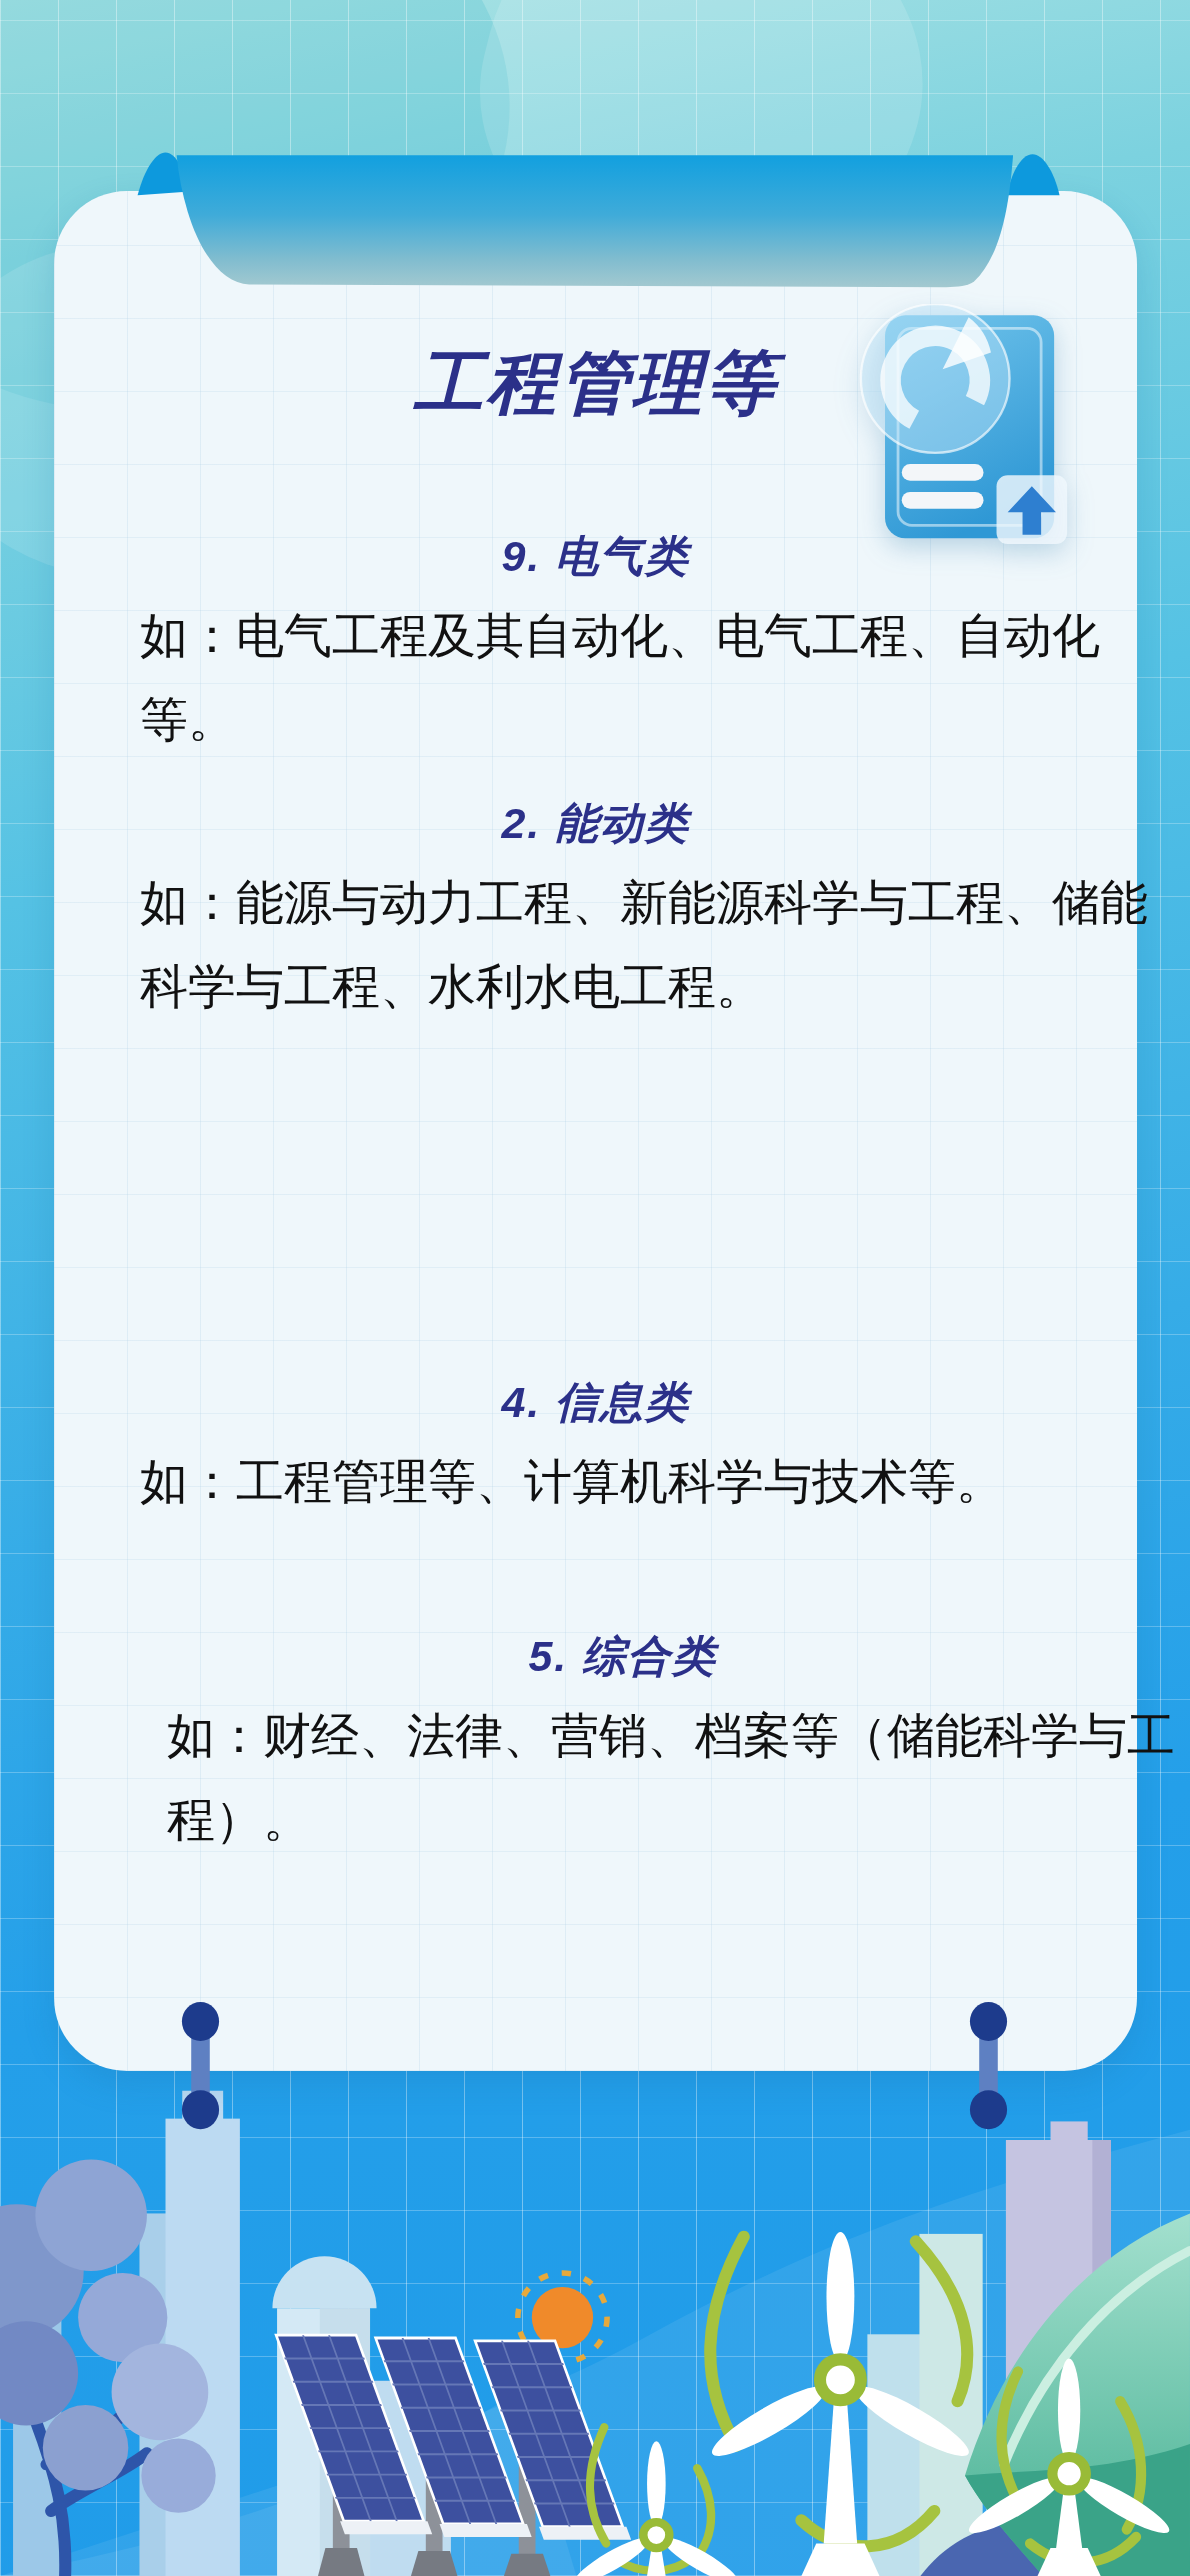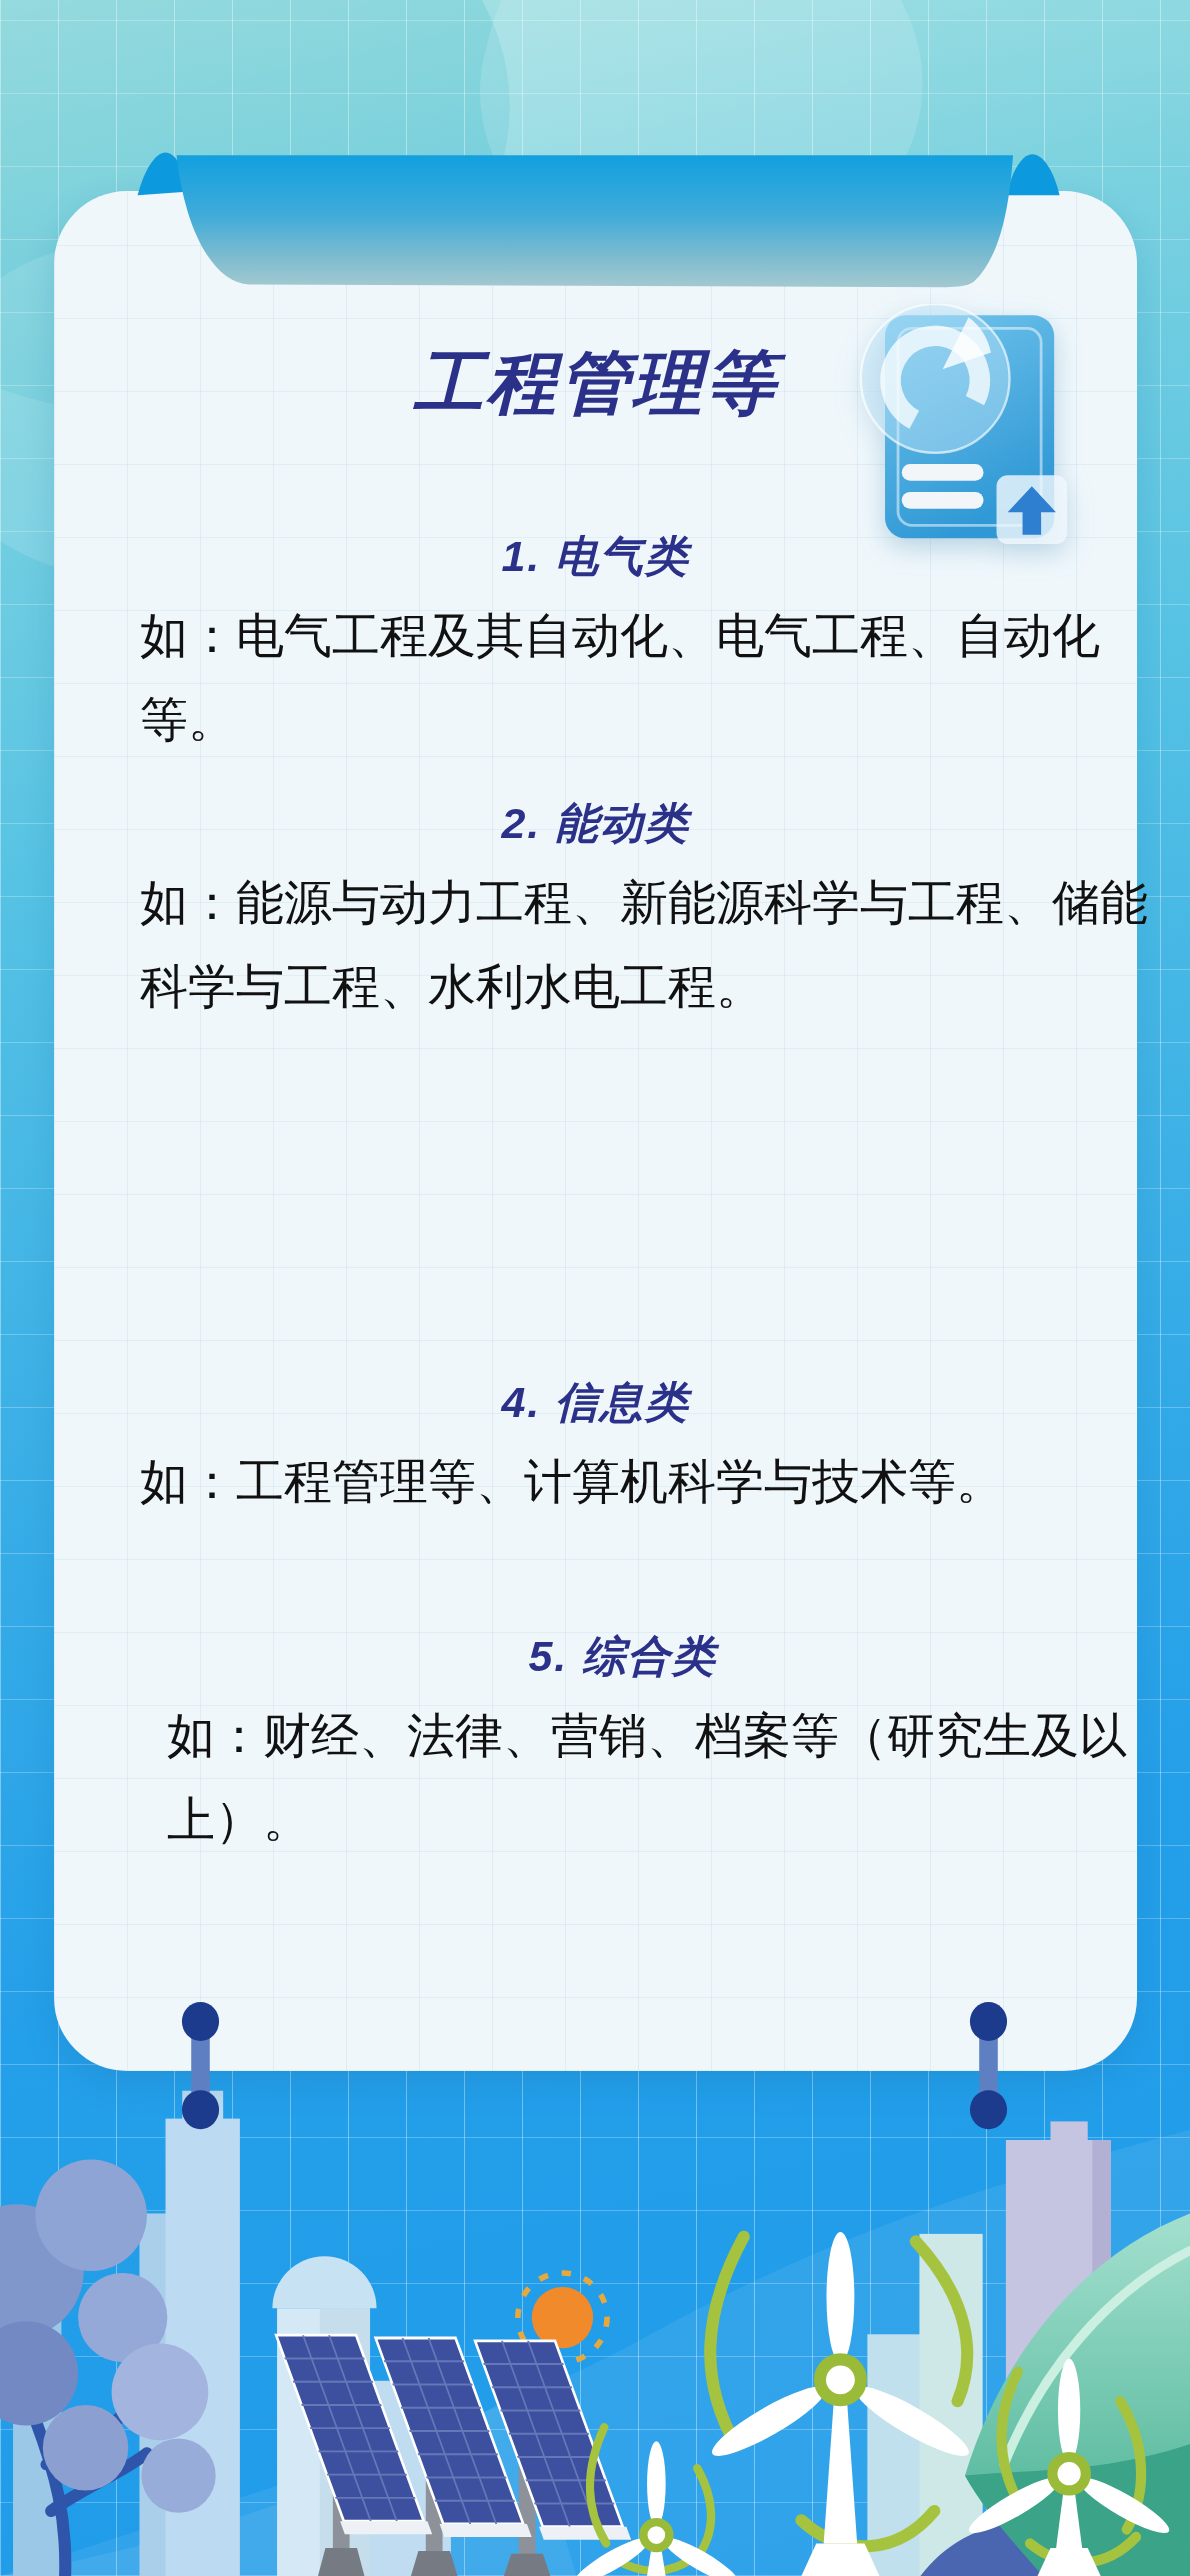--- a/index.html
+++ b/index.html
@@ -184,34 +184,34 @@
       <circle cx="96" cy="82" r="48" fill="none" stroke="rgba(255,255,255,0.75)" stroke-width="22" stroke-dasharray="225 80" transform="rotate(118 96 82)"></circle>
       <path d="M104,70 L132,14 A64,64 0 0 1 156,52 Z" fill="rgba(255,255,255,0.8)"></path>
     </g>
     <g>
       <rect x="162" y="184" width="76" height="74" rx="12" fill="rgba(240,248,252,0.82)"></rect>
       <path d="M200,196 L226,224 L210,224 L210,248 L190,248 L190,224 L174,224 Z" fill="#2E7FD0"></path>
     </g>
   </svg>
 
   <div class="abs sec sec1">
-    <h3>1. 电气类</h3>
+    <h3>9. 电气类</h3>
     <p>如：电气工程及其自动化、电气工程、自动化等。</p>
   </div>
   <div class="abs sec sec2">
     <h3>2. 能动类</h3>
     <p>如：能源与动力工程、新能源科学与工程、储能科学与工程、水利水电工程。</p>
   </div>
   <div class="abs sec sec4">
     <h3>4. 信息类</h3>
     <p>如：工程管理等、计算机科学与技术等。</p>
   </div>
   <div class="abs sec sec5">
     <h3>5. 综合类</h3>
-    <p>如：财经、法律、营销、档案等（研究生及以上）。</p>
+    <p>如：财经、法律、营销、档案等（储能科学与工程）。</p>
   </div>
 </div>
 
 <svg class="abs flap-svg" viewBox="0 0 1010 170" xmlns="http://www.w3.org/2000/svg">
   <defs>
     <linearGradient id="flapG" x1="0" y1="0" x2="0" y2="1">
       <stop offset="0" stop-color="#12A0DF"></stop>
         <stop offset="0.45" stop-color="#3FABD9"></stop>
       <stop offset="0.78" stop-color="#7FBCCF"></stop>
         <stop offset="1" stop-color="#A3C9D0"></stop>

